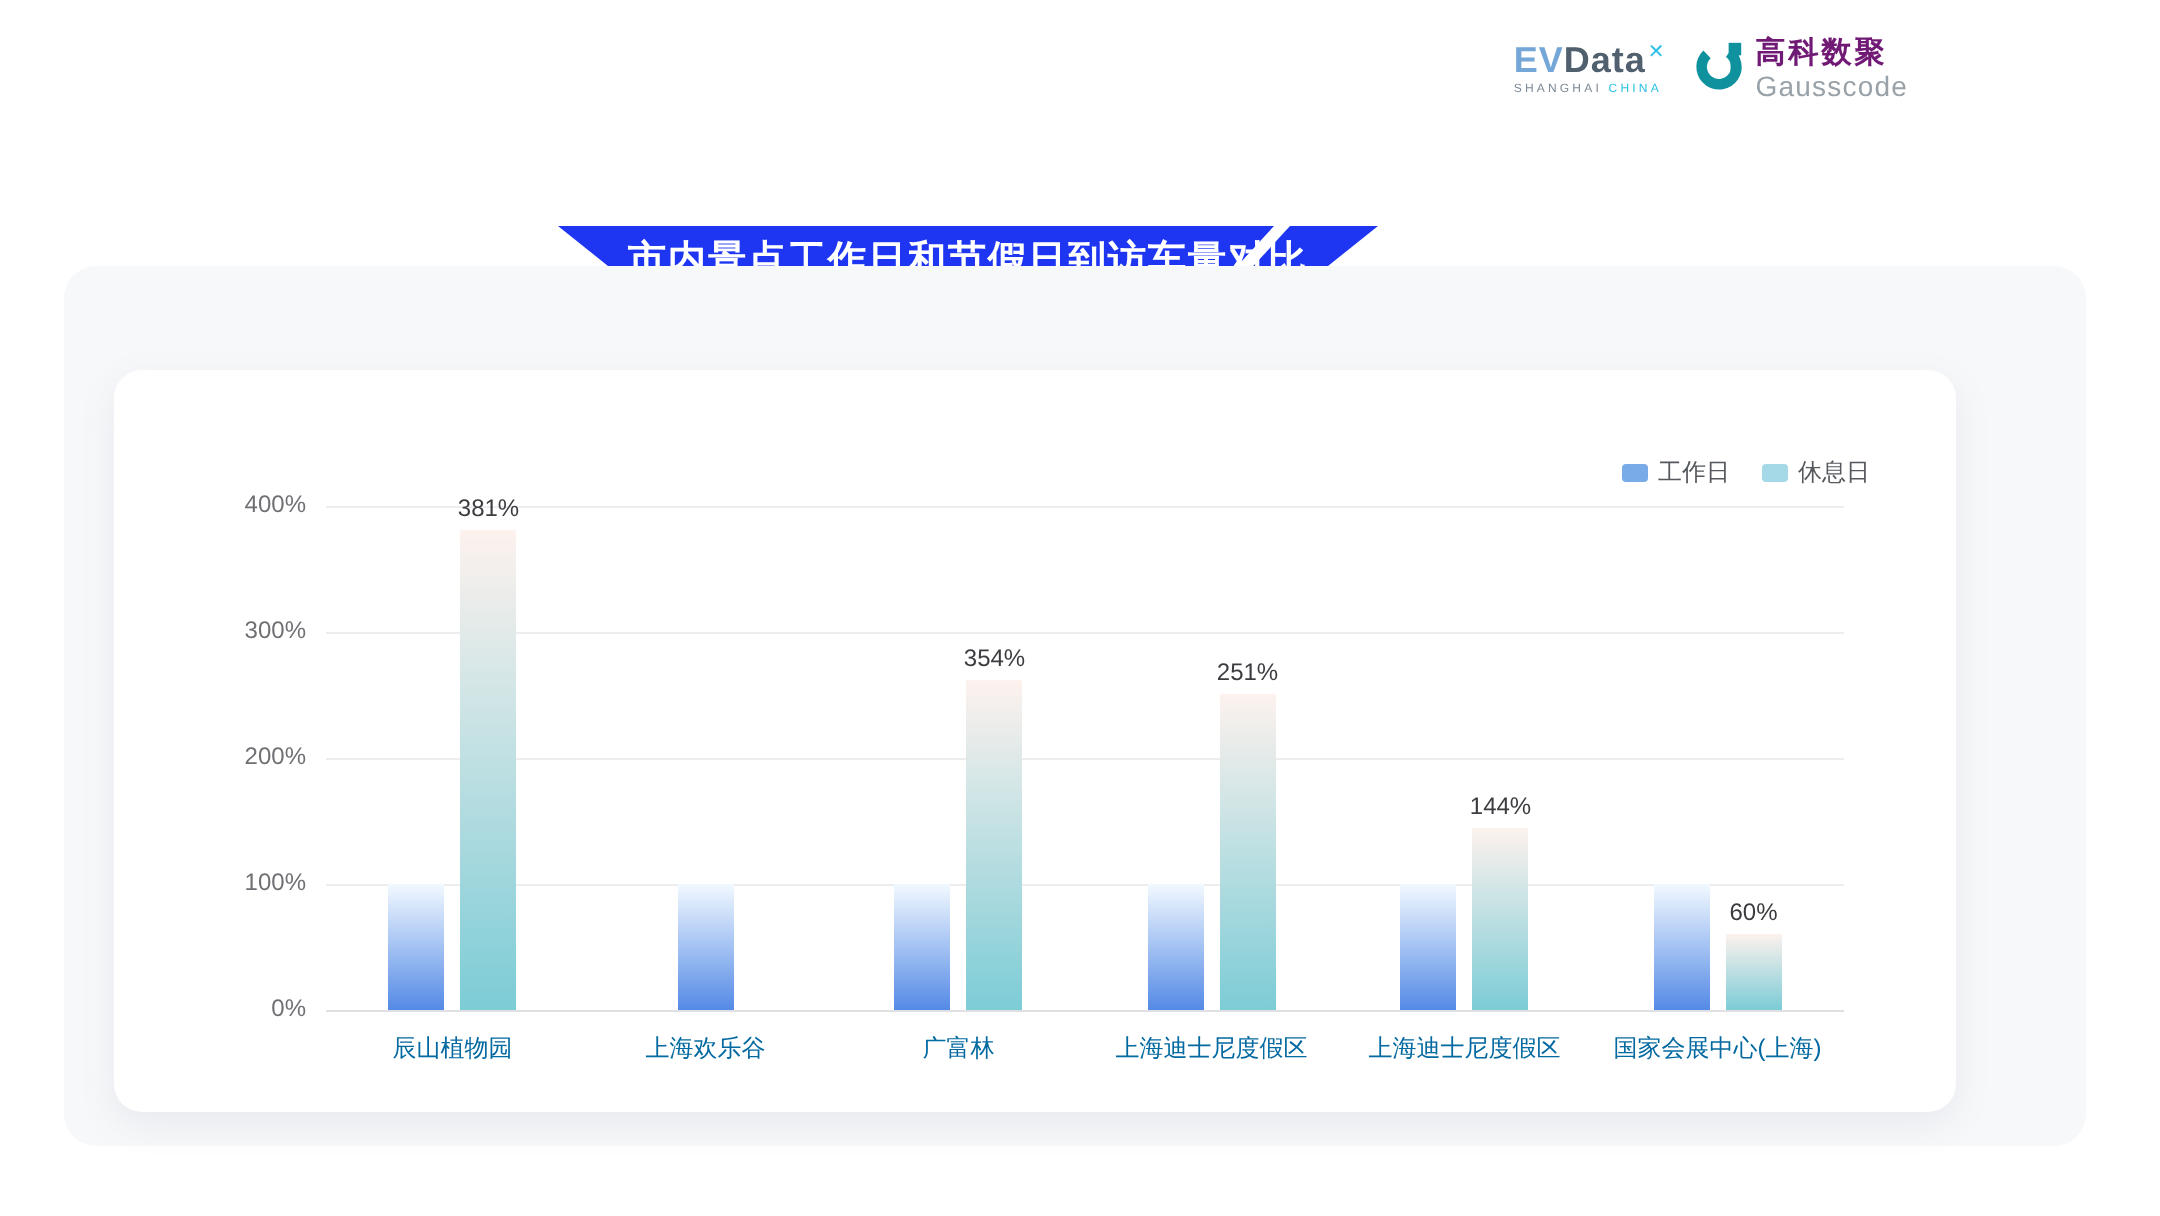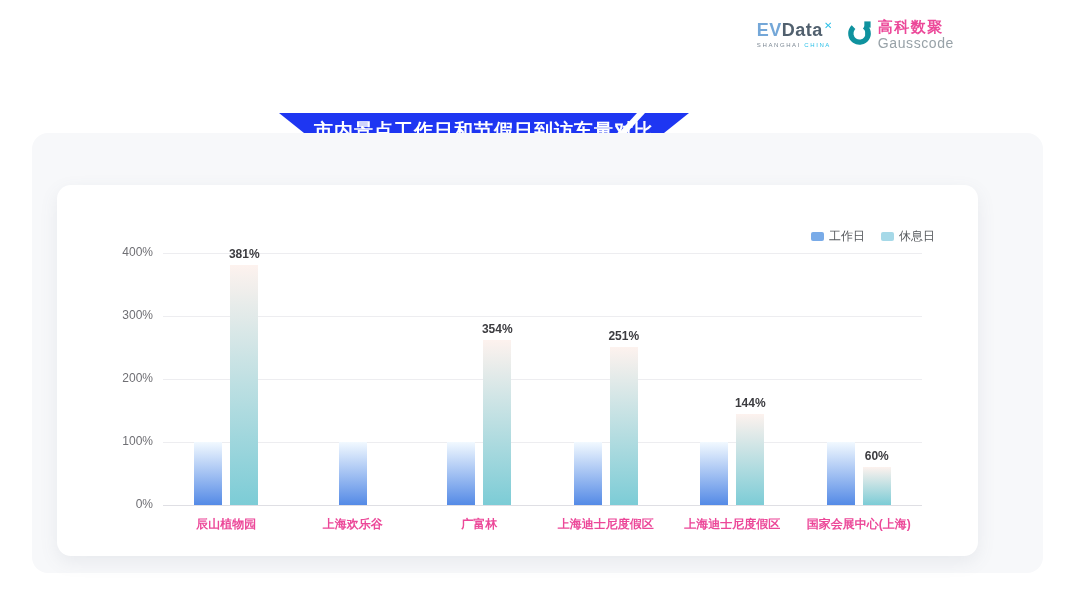--- a/index.html
+++ b/index.html
@@ -9,21 +9,21 @@
 
   
   .logo-row { position:absolute; top:18px; right:14px; display:flex; align-items:center; gap:13px; }
   .evdata { display:flex; flex-direction:column; }
   .evdata-main { font-size:18px; font-weight:bold; color:#51606e; line-height:1; letter-spacing:.5px; }
   .evdata-ev { color:#74a7d8; }
   .evdata-x { font-size:10px; color:#2cc0e8; vertical-align:super; font-weight:bold; margin-left:1px; }
   .evdata-sub { font-size:6px; letter-spacing:1.6px; color:#7c8894; margin-top:3px; }
   .evdata-sub .cn-part { color:#2cc0e8; }
   .gauss { display:flex; align-items:center; gap:5px; }
-  .gauss-text .cn { font-size:15px; font-weight:bold; color:#ec4899; letter-spacing:1.5px; line-height:1.15; }
+  .gauss-text .cn { font-size:15px; font-weight:bold; color:#701a75; letter-spacing:1.5px; line-height:1.15; }
   .gauss-text .en { font-size:14px; color:#98a2a8; letter-spacing:.6px; }
 
   
   .banner { position:absolute; top:113px; left:50%; transform:translateX(-50%);
     width:410px; height:36px; }
   .banner svg { position:absolute; inset:0; }
   .banner-text { position:absolute; inset:0; text-align:center; line-height:36px;
     color:#fff; font-size:19px; font-weight:bold; letter-spacing:1px; }
 
   
@@ -32,27 +32,27 @@
   .card { position:absolute; left:57px; top:185px; width:921px; height:371px;
     background:#ffffff; border-radius:14px; box-shadow:0 6px 18px rgba(100,110,130,.10); }
 
   
   .plot { position:absolute; left:106px; top:68px; width:759px; height:252px; }
   .gridline { position:absolute; left:0; width:100%; height:1px; background:#ededf0; }
   .gridline.baseline { background:#dfdfe4; }
   .ytick { position:absolute; left:-66px; width:56px; text-align:right;
     font-size:12px; color:#6f6f74; }
   .groups { position:absolute; left:0; top:0; width:100%; height:100%; display:flex; }
-  .group { flex:1; display:flex; align-items:flex-end; justify-content:center; gap:8px; position:relative;font-weight:bold; }
+  .group { flex:1; display:flex; align-items:flex-end; justify-content:center; gap:8px; position:relative; }
   .barwrap { position:relative; display:flex; align-items:flex-end; }
   .bar { width:28px; }
   .vlabel { position:absolute; left:50%; transform:translateX(-50%);
     font-size:12px; color:#3c3c40; white-space:nowrap; }
   .cat { position:absolute; bottom:-28px; left:50%; transform:translateX(-50%);
-    font-size:12px; color:#ec4899; white-space:nowrap; }
+    font-size:12px; color:#0369a1; white-space:nowrap; }
   .legend { position:absolute; top:43px; right:43px; display:flex; gap:16px; align-items:center; }
   .legend-item { display:flex; align-items:center; gap:5px; font-size:12px; color:#55585c; cursor:pointer; }
   .swatch { width:13px; height:9px; border-radius:2px; display:inline-block; }
 </style>
 </head>
 <body>
 
 <div class="stage">
 
   <div class="logo-row">

